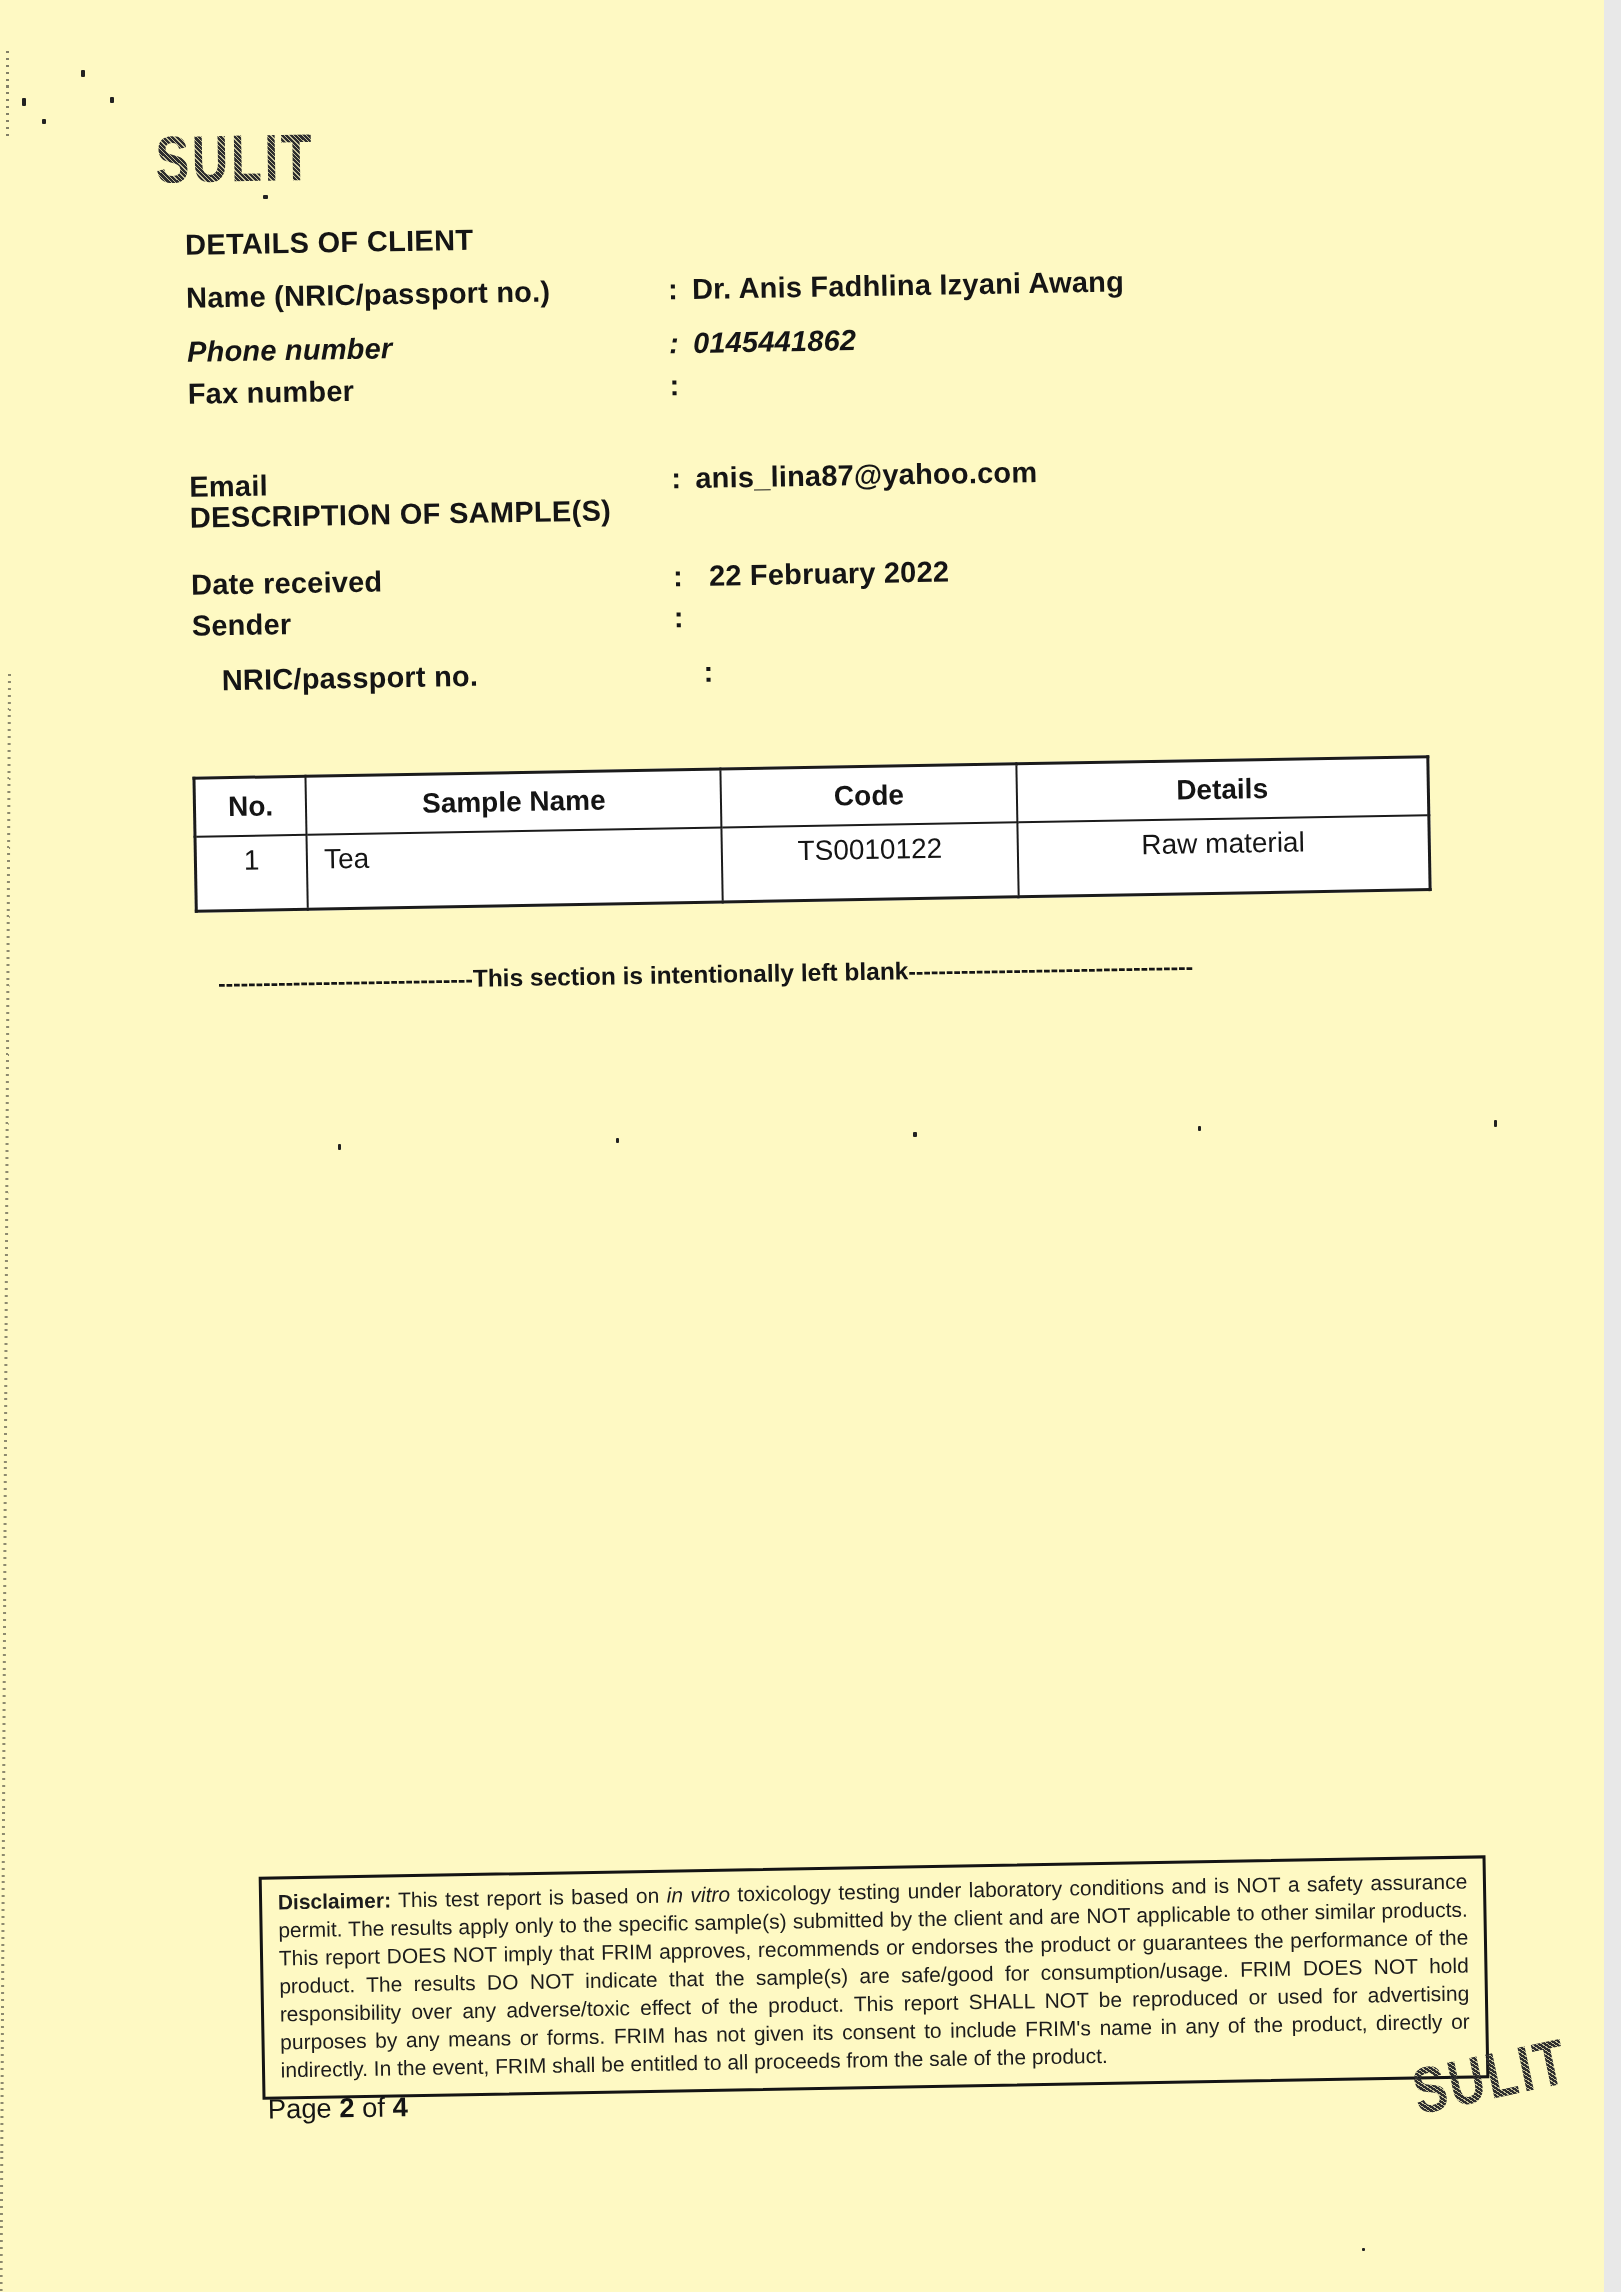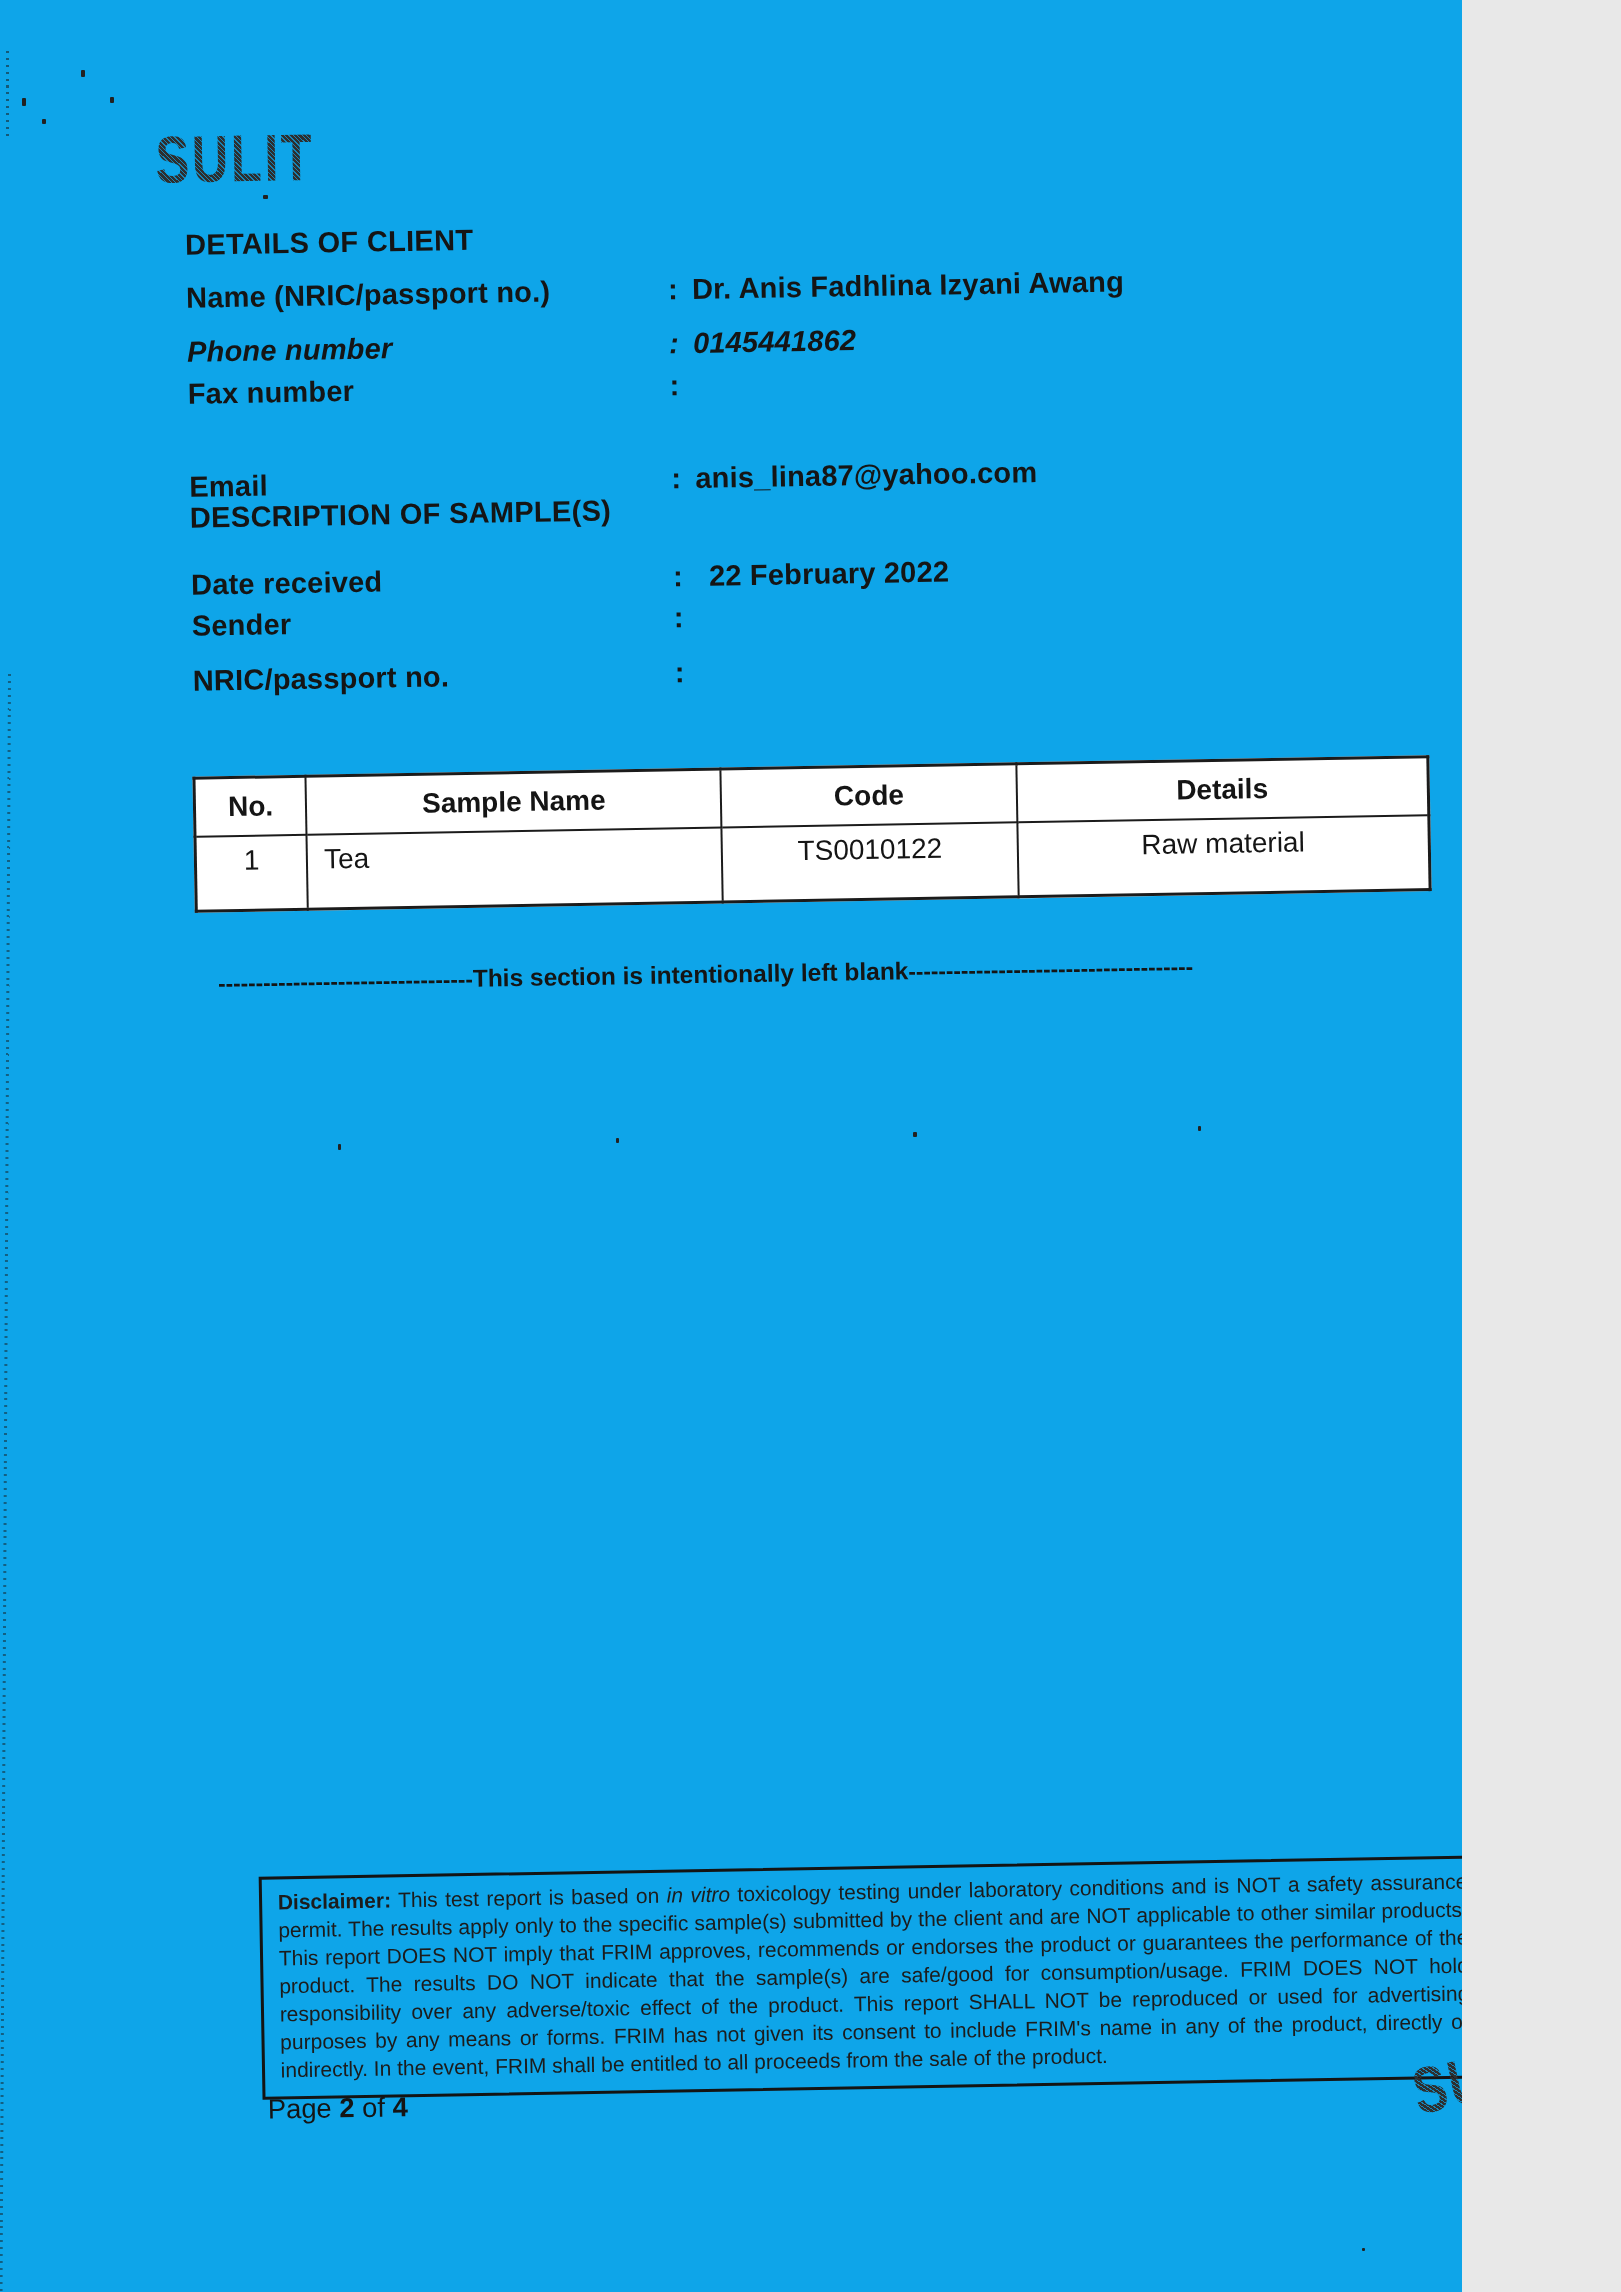--- a/index.html
+++ b/index.html
@@ -1,19 +1,19 @@
 <!DOCTYPE html>
 <html><head>
 <meta charset="utf-8">
 <style>
   html,body{margin:0;padding:0;background:#e8e8e8;}
   .page{
     position:relative;
-    width:1462px;height:2293px;
-    background:#0ea5e9;
+    width:1604px;height:2293px;
+    background:#fef9c3;
     overflow:hidden;
     font-family:"Liberation Sans", sans-serif;
     color:#151515;
   }
   .content{
     position:absolute;left:0;top:0;width:1621px;height:2293px;
     transform:rotate(-1deg);
     transform-origin:50% 50%;
   }
   
@@ -156,21 +156,21 @@
     <div class="kv" style="top:558px;">
       <span class="lbl">Date received</span>
       <span class="sep">:</span>
       <span class="val" style="left:518px;">22 February 2022</span>
     </div>
     <div class="kv" style="top:599px;">
       <span class="lbl">Sender</span>
       <span class="sep">:</span>
       <span class="val" style="left:518px;"></span>
     </div>
-    <div class="kv" style="top:654px;">
+    <div class="kv" style="top:654px;margin-left:29px;">
       <span class="lbl">NRIC/passport no.</span>
       <span class="sep">:</span>
       <span class="val" style="left:518px;"></span>
     </div>
 
     <table class="sample-table">
       <thead>
         <tr>
           <th class="col-no">No.</th>
           <th class="col-name">Sample Name</th>

